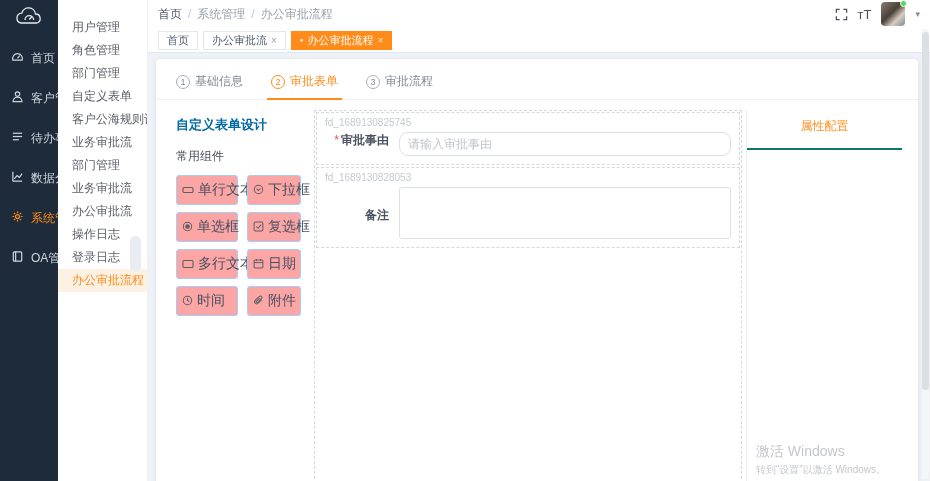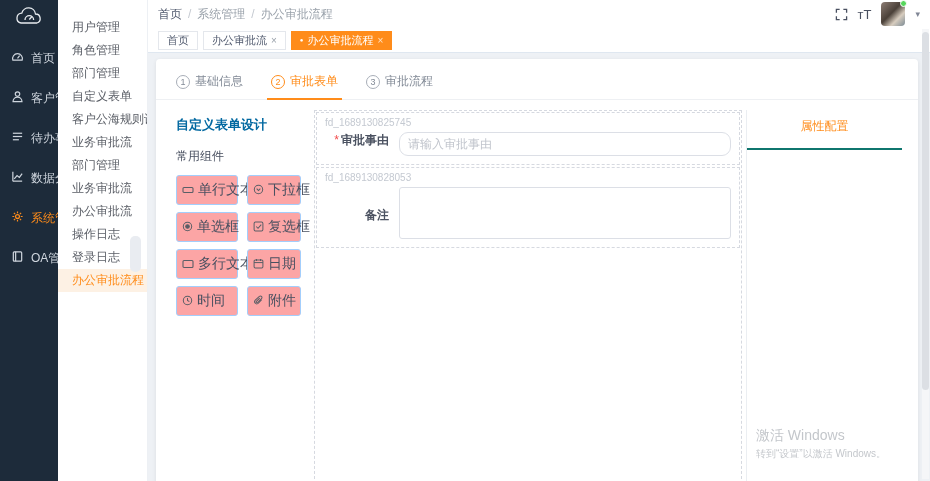--- a/index.html
+++ b/index.html
@@ -95,21 +95,21 @@
   .field-textarea { flex:1; height:52px; border:1px solid #dcdfe6; border-radius:3px;
     padding:4px 8px; font-size:12px; color:#606266; resize:none; outline:none;
     font-family:"Liberation Sans","DejaVu Sans",sans-serif; }
 
   
   .props-panel { flex:1; border-left:1px solid #ebeef2; margin-left:4px; min-width:0; }
   .props-tab { text-align:center; font-size:12px; color:#ff8c1a; padding:8px 0 13px 0;
     border-bottom:2px solid #0f766e; cursor:pointer; }
 
   
-  .watermark { position:absolute; right:44px; bottom:20px; color:#b9bdc2; text-align:left; opacity:0.85; }
+  .watermark { position:absolute; right:44px; bottom:4px; color:#b9bdc2; text-align:left; opacity:0.85; }
   .watermark .wm1 { font-size:14px; }
   .watermark .wm2 { font-size:10px; margin-top:2px; }
   .page-scrollbar { position:absolute; right:1px; top:29px; width:7px; height:450px; background:#f5f6f8; }
   .page-scrollbar .thumb { position:absolute; top:3px; left:0; width:7px; height:358px;
     background:#dcdfe4; border-radius:4px; }
 </style>
 </head>
 <body>
 
 <div class="app">

